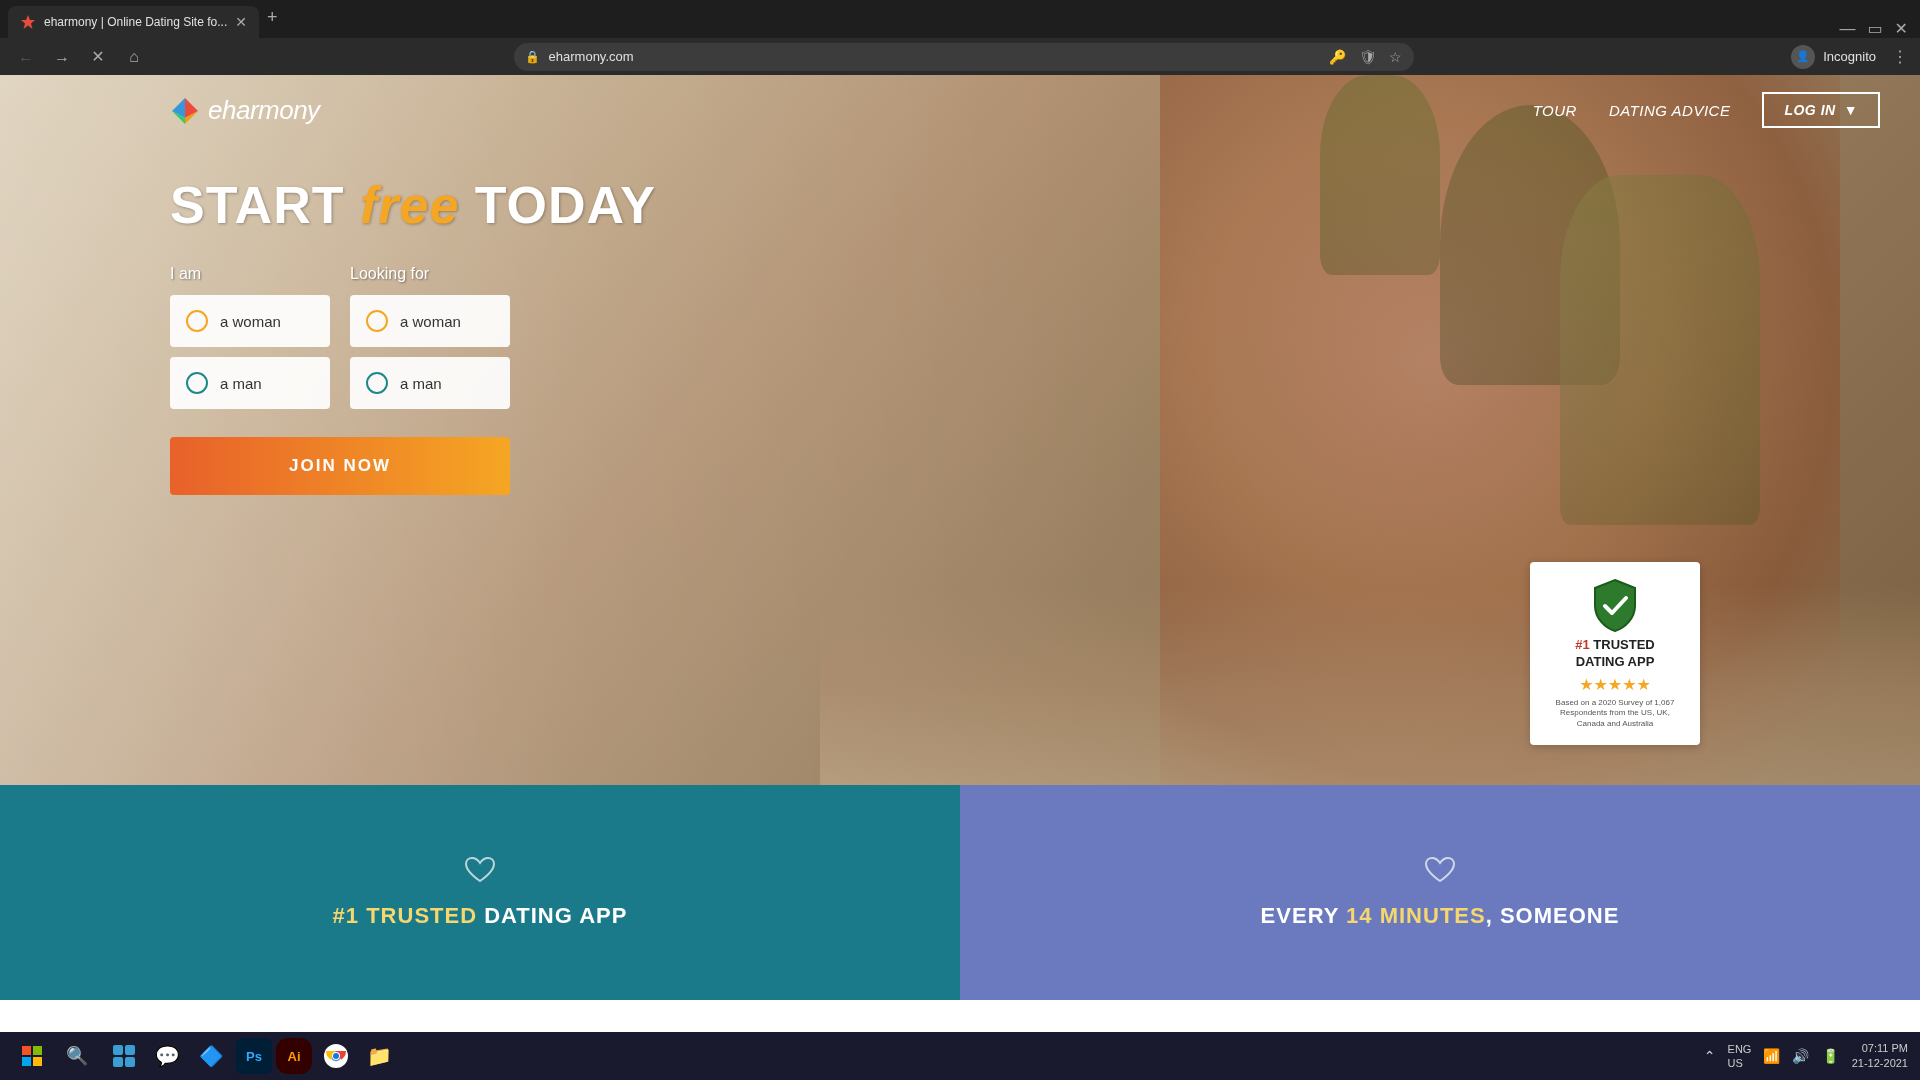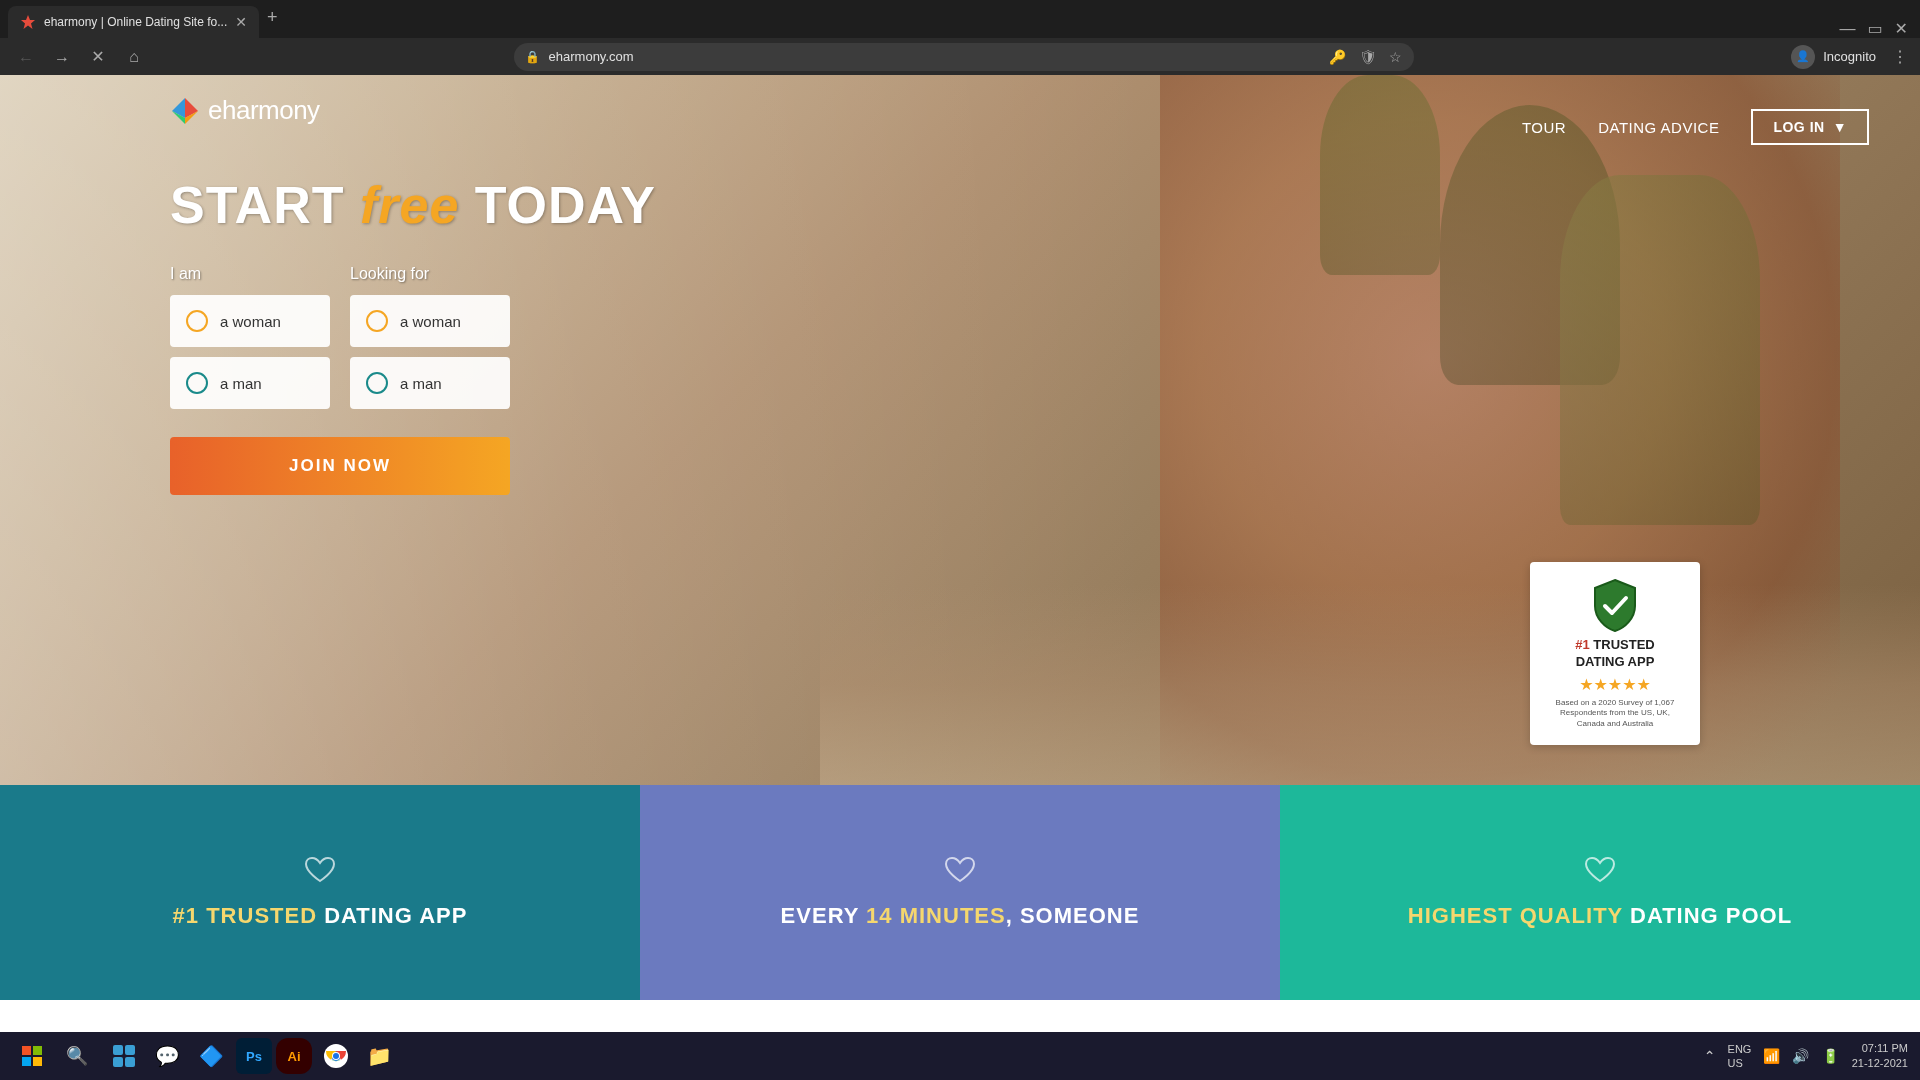--- a/index.html
+++ b/index.html
@@ -153,26 +153,27 @@
       position: absolute;
       top: 0; left: 0; right: 0; bottom: 0;
       background: linear-gradient(to right, rgba(255,255,255,0.3) 0%, rgba(255,255,255,0.1) 30%, rgba(0,0,0,0) 60%);
     }
 
     
     .hero-nav {
       position: absolute;
       top: 0;
       left: 0;
-      right: 11px;
+      right: 0;
       height: 70px;
       display: flex;
-      align-items: flex-end;
+      align-items: center;
       padding: 0 40px;
       z-index: 10;
+      font-style: italic;
     }
     .hero-nav-links {
       margin-left: auto;
       display: flex;
       align-items: center;
       gap: 32px;
     }
     .nav-link {
       color: #fff;
       font-size: 15px;
@@ -612,30 +613,20 @@
     <div class="stat-block">
       <span class="stat-heart">
         <svg width="32" height="28" viewBox="0 0 32 28">
           <path d="M16 25 C16 25 2 16 2 8 C2 4 5 2 8 2 C11 2 14 4 16 7 C18 4 21 2 24 2 C27 2 30 4 30 8 C30 16 16 25 16 25Z" fill="none" stroke="rgba(255,255,255,0.7)" stroke-width="2"></path>
         </svg>
       </span>
       <div class="stat-text">
         EVERY <span style="color:#f5d76e;">14 MINUTES</span>, SOMEONE
       </div>
     </div>
-    <div class="stat-block">
-      <span class="stat-heart">
-        <svg width="32" height="28" viewBox="0 0 32 28">
-          <path d="M16 25 C16 25 2 16 2 8 C2 4 5 2 8 2 C11 2 14 4 16 7 C18 4 21 2 24 2 C27 2 30 4 30 8 C30 16 16 25 16 25Z" fill="none" stroke="rgba(255,255,255,0.7)" stroke-width="2"></path>
-        </svg>
-      </span>
-      <div class="stat-text">
-        <span style="color:#f5d76e;">HIGHEST QUALITY </span><span>DATING POOL</span>
-      </div>
-    </div>
   </div>
 </div>
 
 <div class="taskbar">
 
   <div class="taskbar-start">
     <div class="win-icon">
       <div class="win-square"></div>
       <div class="win-square"></div>
       <div class="win-square"></div>

